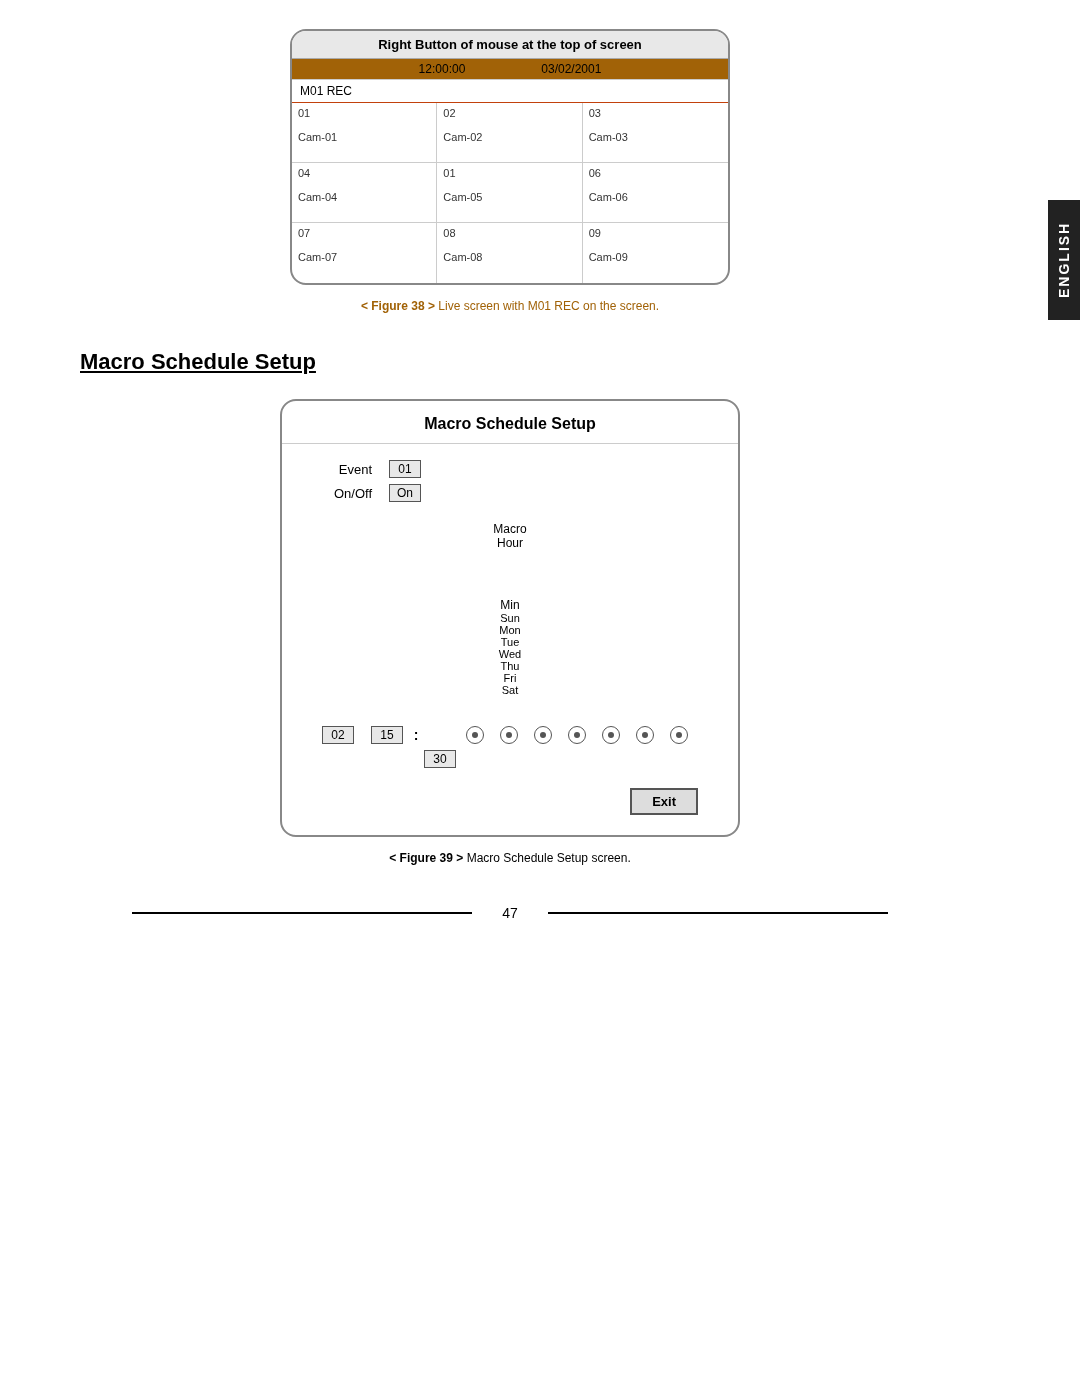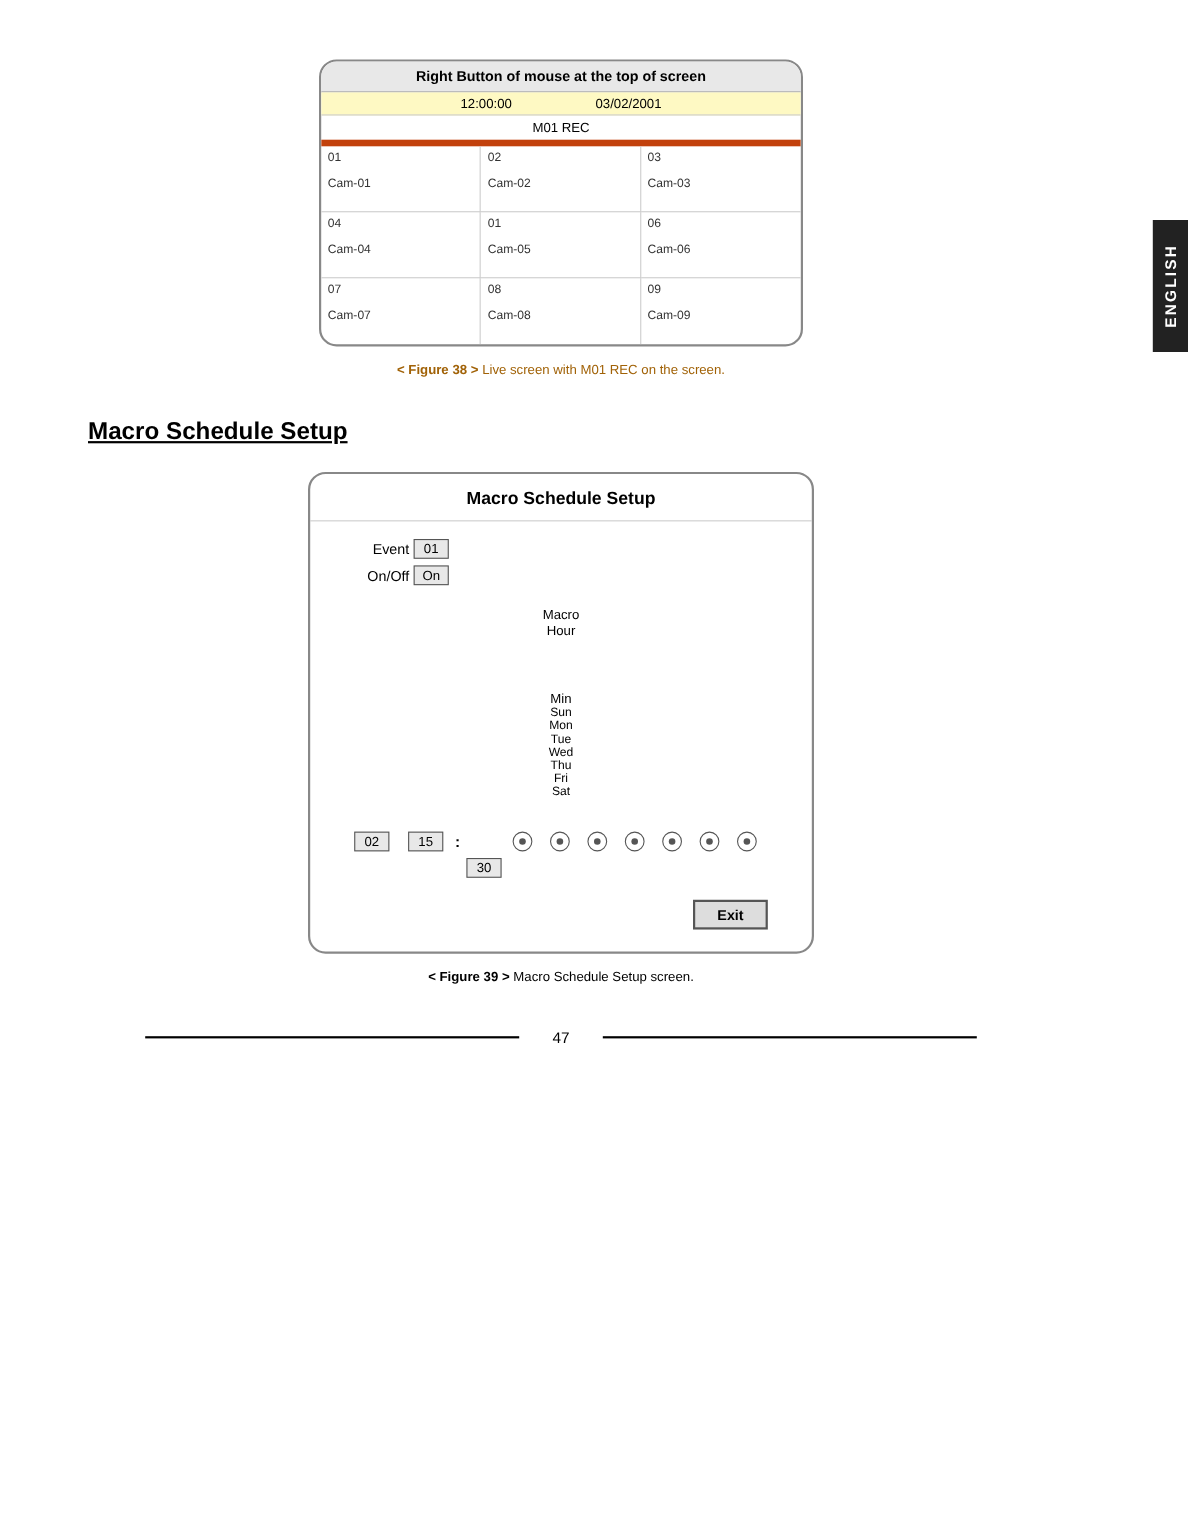--- a/index.html
+++ b/index.html
@@ -28,21 +28,21 @@
       letter-spacing: 2px;
       text-transform: uppercase;
       width: 32px;
       height: 120px;
       display: flex;
       align-items: center;
       justify-content: center;
     }
 
     .page-content {
-      padding: 54px 80px 60px 80px;
+      padding: 29px 80px 60px 80px;
       max-width: 1020px;
     }
 
     
     .figure-box {
       border: 2px solid #888;
       border-radius: 16px;
       margin: 0 auto;
       width: 440px;
       overflow: hidden;
@@ -58,28 +58,27 @@
       border-bottom: 1px solid #aaa;
     }
 
     .figure-subheader {
       display: flex;
       justify-content: center;
       gap: 76px;
       font-size: 12px;
       padding: 3px 0;
       border-bottom: 1px solid #ccc;
-      background: #fef9c3;
+      background: #a16207;
     }
 
     .figure-m01rec {
       font-size: 12px;
       padding: 4px 8px;
-      border-bottom: 6px solid #c2410c;
-      text-align: center;
+      border-bottom: 1px solid #c2410c;
     }
 
     .cam-grid {
       display: grid;
       grid-template-columns: 1fr 1fr 1fr;
     }
 
     .cam-cell {
       border-right: 1px solid #ccc;
       border-bottom: 1px solid #ccc;
@@ -154,21 +153,21 @@
     .event-row {
       display: flex;
       align-items: center;
       margin-bottom: 6px;
       font-size: 13px;
     }
 
     .event-label {
       width: 60px;
       text-align: right;
-      margin-right: 4px;
+      margin-right: 17px;
       font-size: 13px;
     }
 
     .field-box {
       border: 1px solid #555;
       background: #e8e8e8;
       padding: 1px 6px;
       font-size: 12px;
       min-width: 32px;
       text-align: center;

